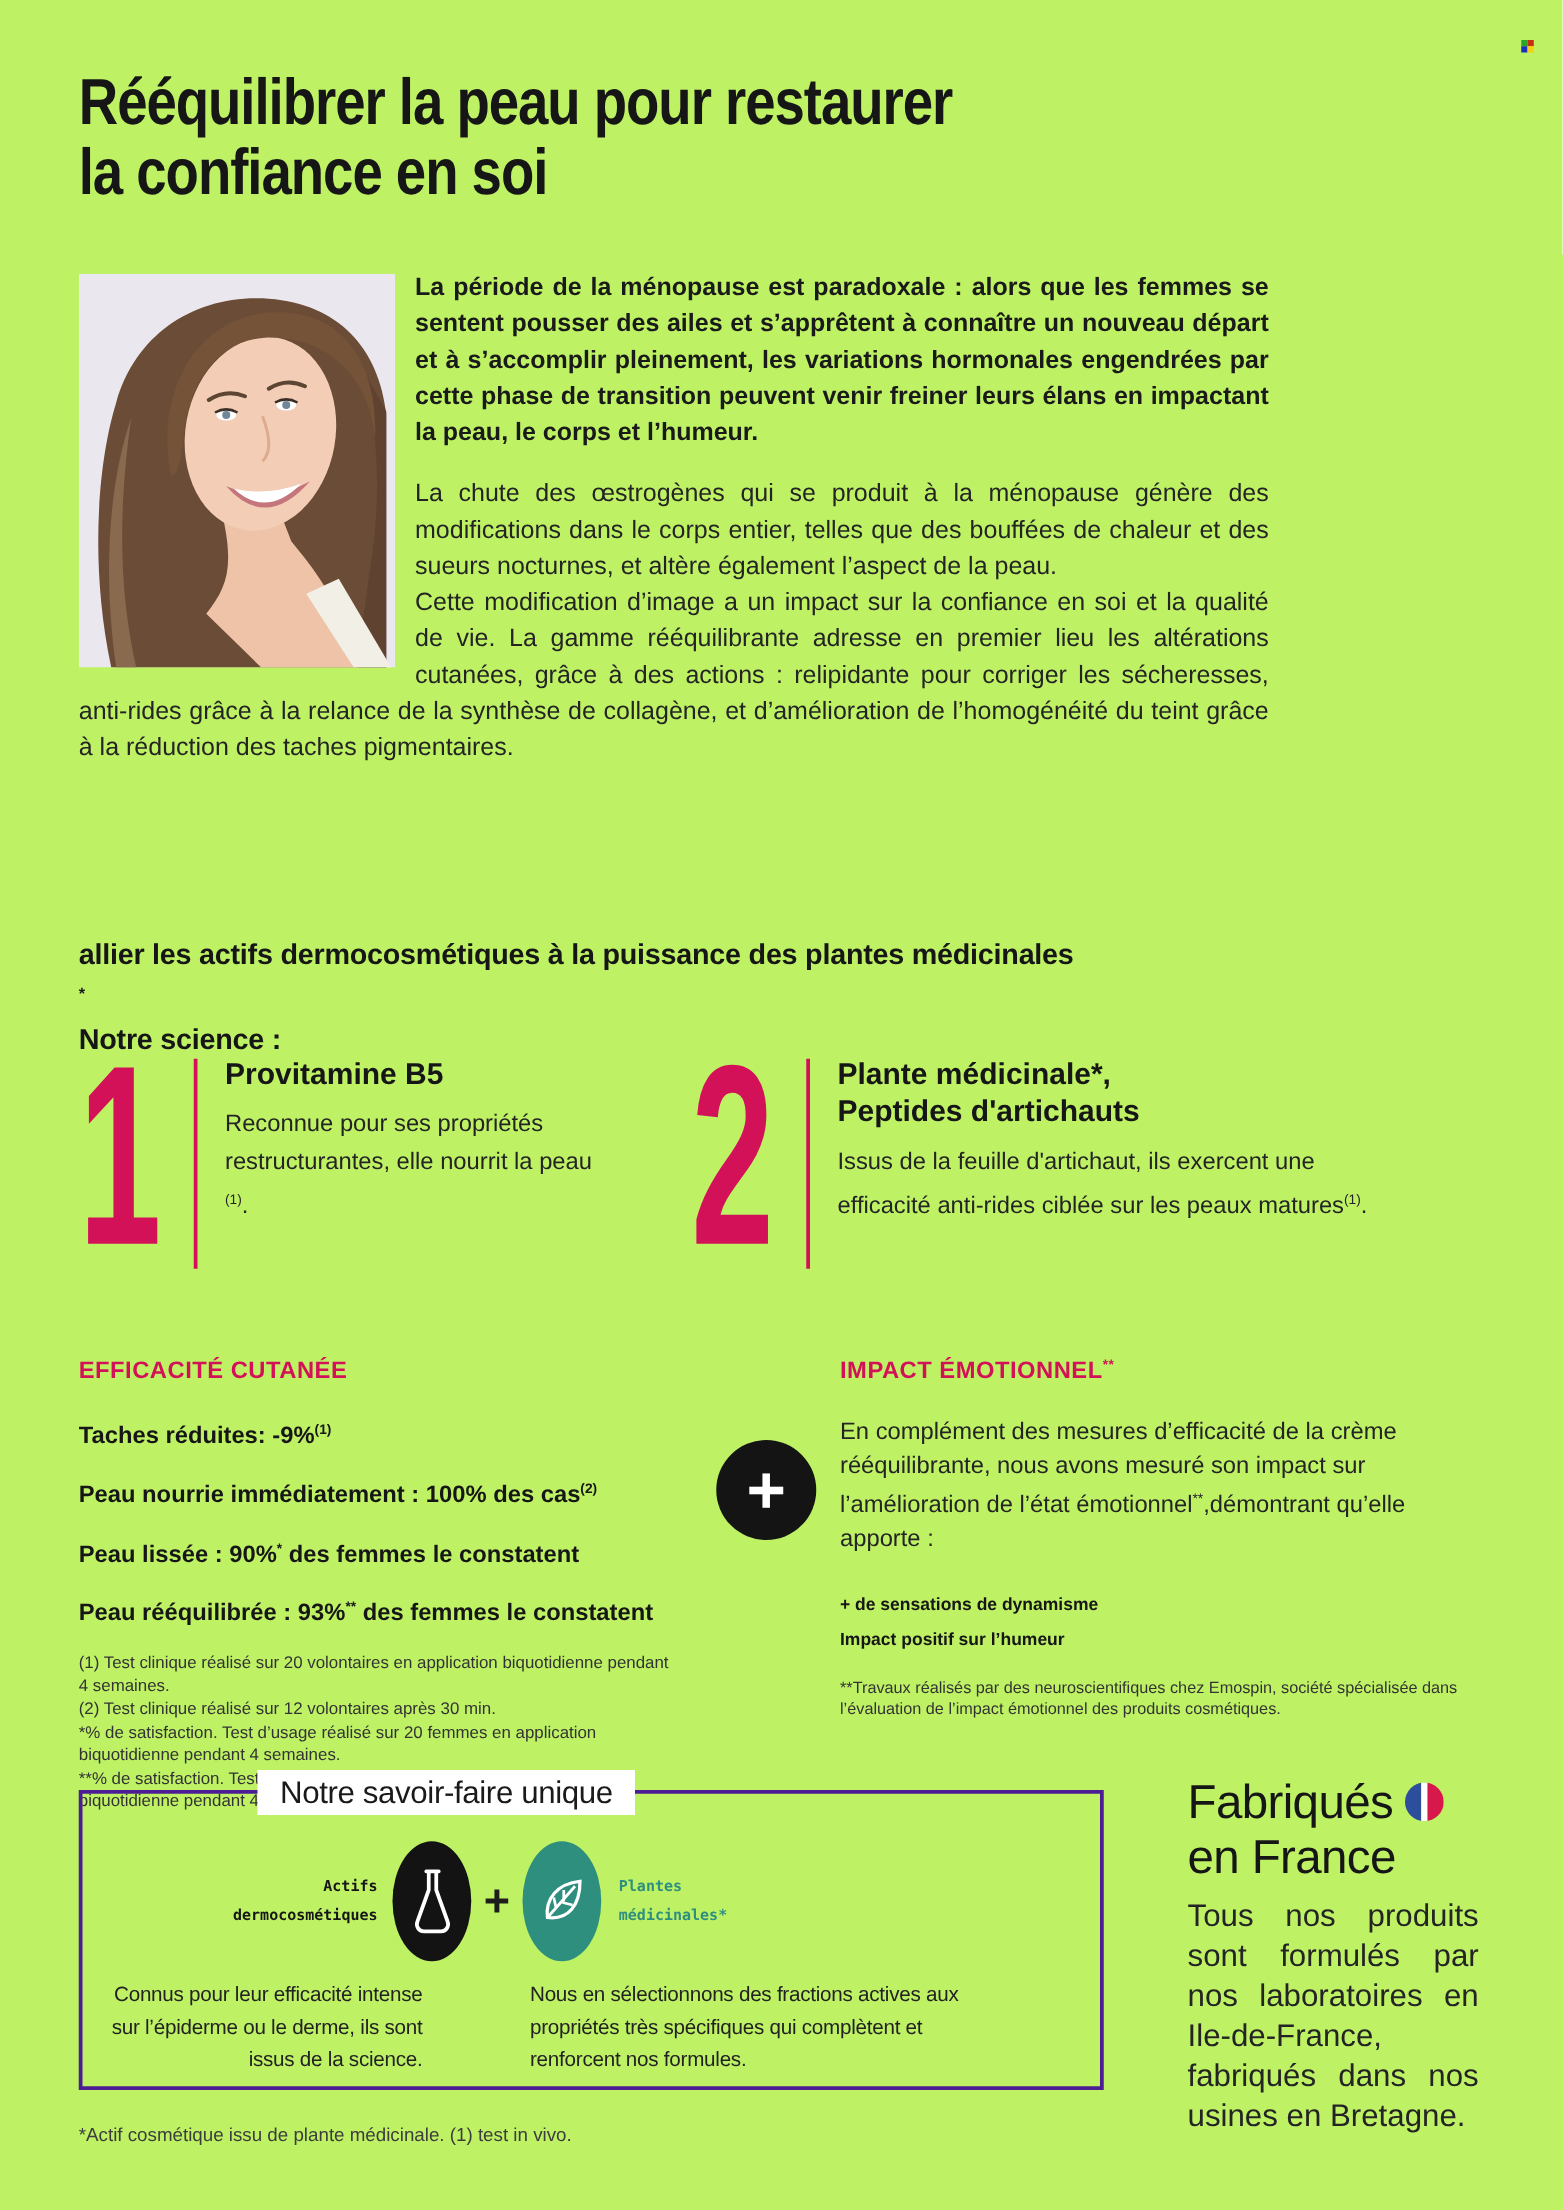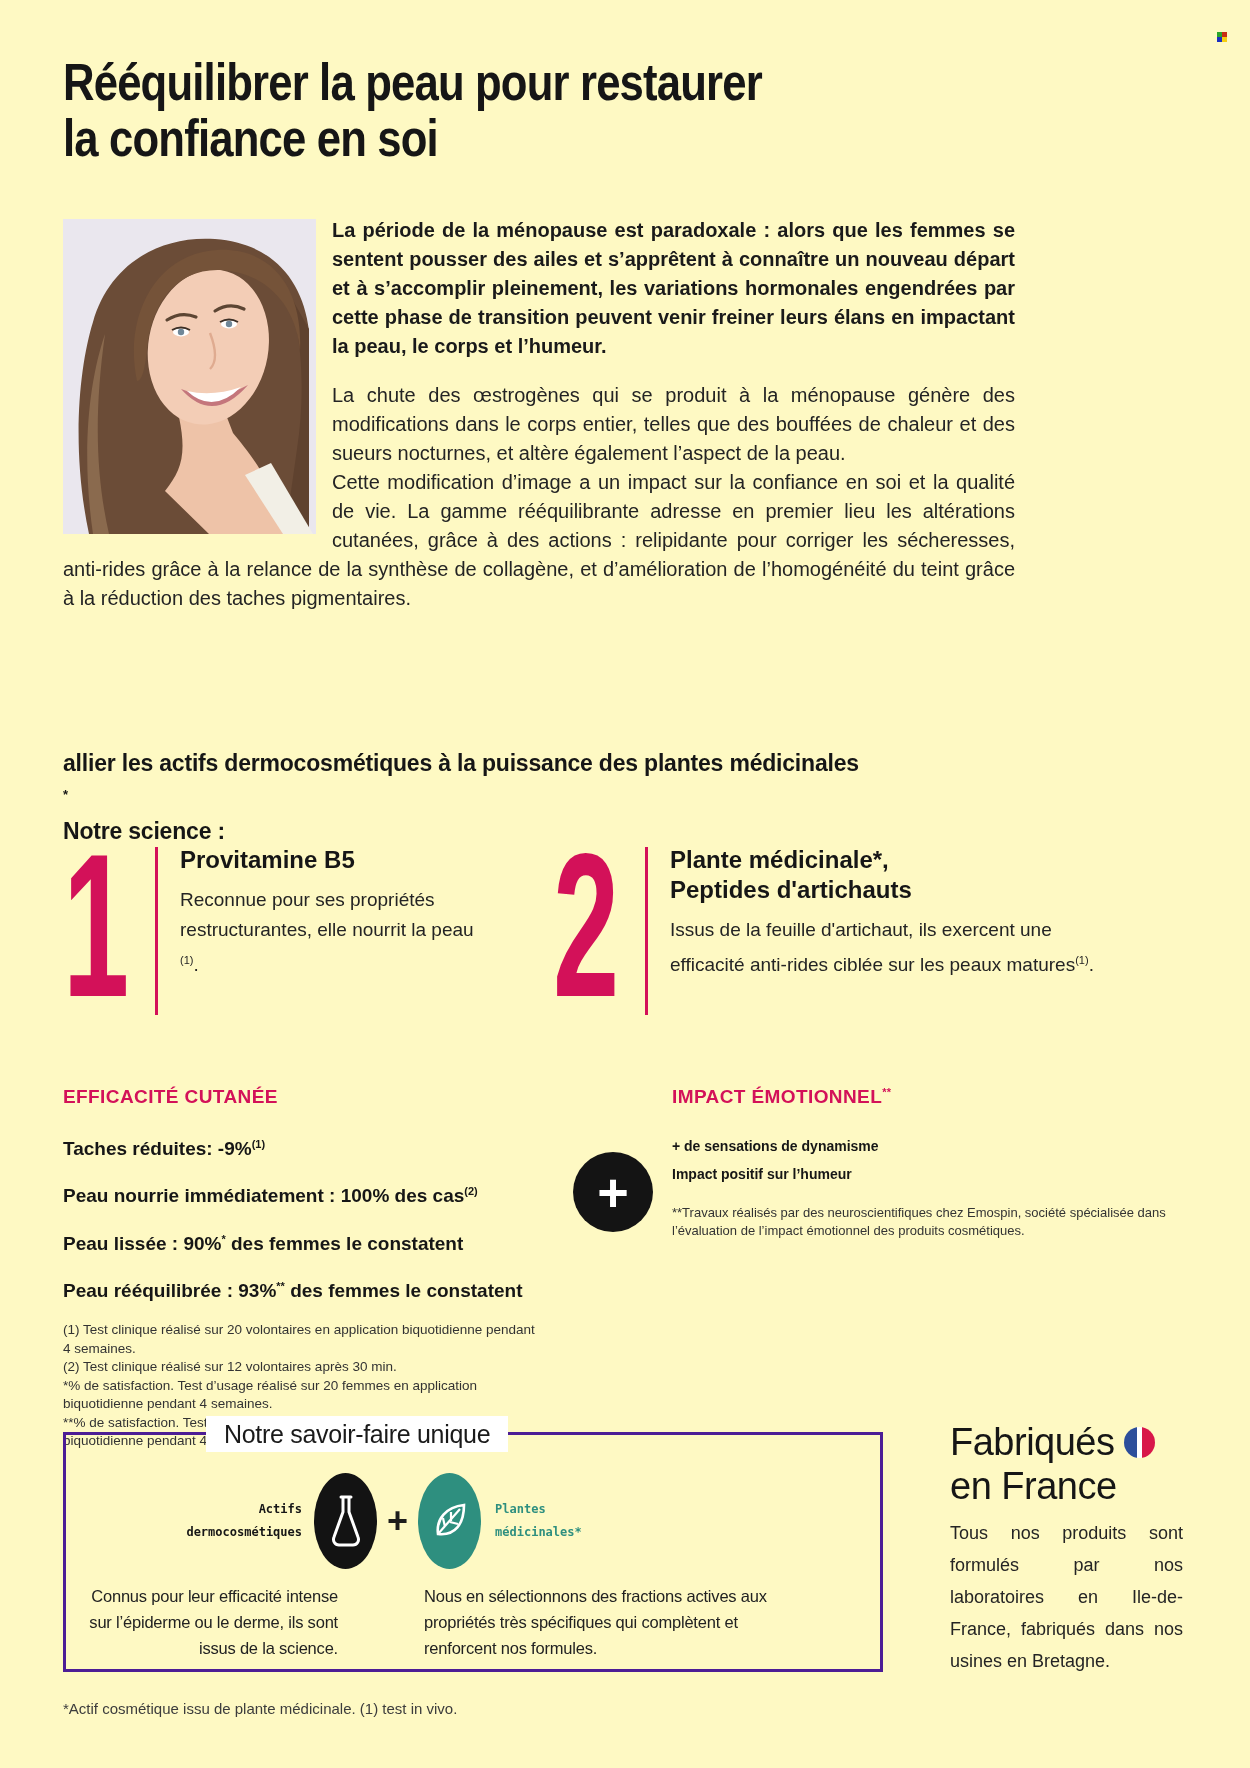--- a/index.html
+++ b/index.html
@@ -1,16 +1,16 @@
 <!DOCTYPE html>
 <html><head>
 <meta charset="utf-8">
 <style>
   html,body{margin:0;padding:0;background:#fff;}
-  .page{position:relative;width:1250px;height:1768px;background:#fef9c3;
+  .page{position:relative;width:1250px;height:1768px;background:#bef264;
         font-family:"Liberation Sans",sans-serif;color:#1d1d1b;overflow:hidden;}
 
   
   .corner{position:absolute;left:1217px;top:32px;width:10px;height:10px;
           display:grid;grid-template-columns:5px 5px;grid-template-rows:5px 5px;}
   .corner span{display:block;width:5px;height:5px;}
 
   
   .title{position:absolute;left:63px;top:54px;margin:0;font-size:52px;line-height:56px;
          font-weight:bold;letter-spacing:-1px;color:#161616;
@@ -79,21 +79,21 @@
   .kh-plus{font-size:36px;font-weight:bold;color:#1d1d1b;}
   .kh-caps{display:flex;margin:14px 0 0 14px;}
   .cap{font-size:16.5px;line-height:26px;color:#222;letter-spacing:-.2px;}
   .cap.l{width:258px;text-align:right;}
   .cap.r{margin-left:86px;width:348px;text-align:left;}
 
   
   .mif{position:absolute;left:950px;top:1420px;width:233px;}
   .mif-t{font-size:38px;line-height:44px;font-weight:normal;color:#161616;letter-spacing:-.5px;}
   .mif-t .flag{vertical-align:-3px;margin-left:10px;}
-  .mif-body{margin-top:9px;font-size:18px;line-height:32px;text-align:justify;color:#242424;}
+  .mif-body{margin-top:9px;font-size:25px;line-height:32px;text-align:justify;color:#242424;}
 
   .footer-note{position:absolute;left:63px;top:1700px;font-size:15px;color:#3c3c3c;}
 </style>
 </head>
 <body>
 
 <div class="page">
 
   <div class="corner">
     <span style="background:#2aa52a"></span>
@@ -180,20 +180,21 @@
       <div>**% de satisfaction. Test d’usage réalisé sur 28 femmes en application biquotidienne pendant 4 semaines.</div>
     </div>
   </section>
 
   <div class="plus-circle">
     <span>+</span>
   </div>
 
   <section class="stats-r">
     <h4 class="s-head"><span>IMPACT ÉMOTIONNEL</span><sup>**</sup></h4>
+    <p class="body"><span>En complément des mesures d’efficacité de la crème rééquilibrante, nous avons mesuré son impact sur l’amélioration de l’état émotionnel</span><sup>**</sup><span>,démontrant qu’elle apporte :</span></p>
     <div class="hl">+ de sensations de dynamisme</div>
     <div class="hl">Impact positif sur l’humeur</div>
     <div class="fn">**Travaux réalisés par des neuroscientifiques chez Emospin, société spécialisée dans l’évaluation de l’impact émotionnel des produits cosmétiques.</div>
   </section>
 
   <section class="knowhow">
     <div class="kh-legend">Notre savoir-faire unique</div>
     <div class="kh-row">
       <div class="kh-label l">
         <div>Actifs</div>

